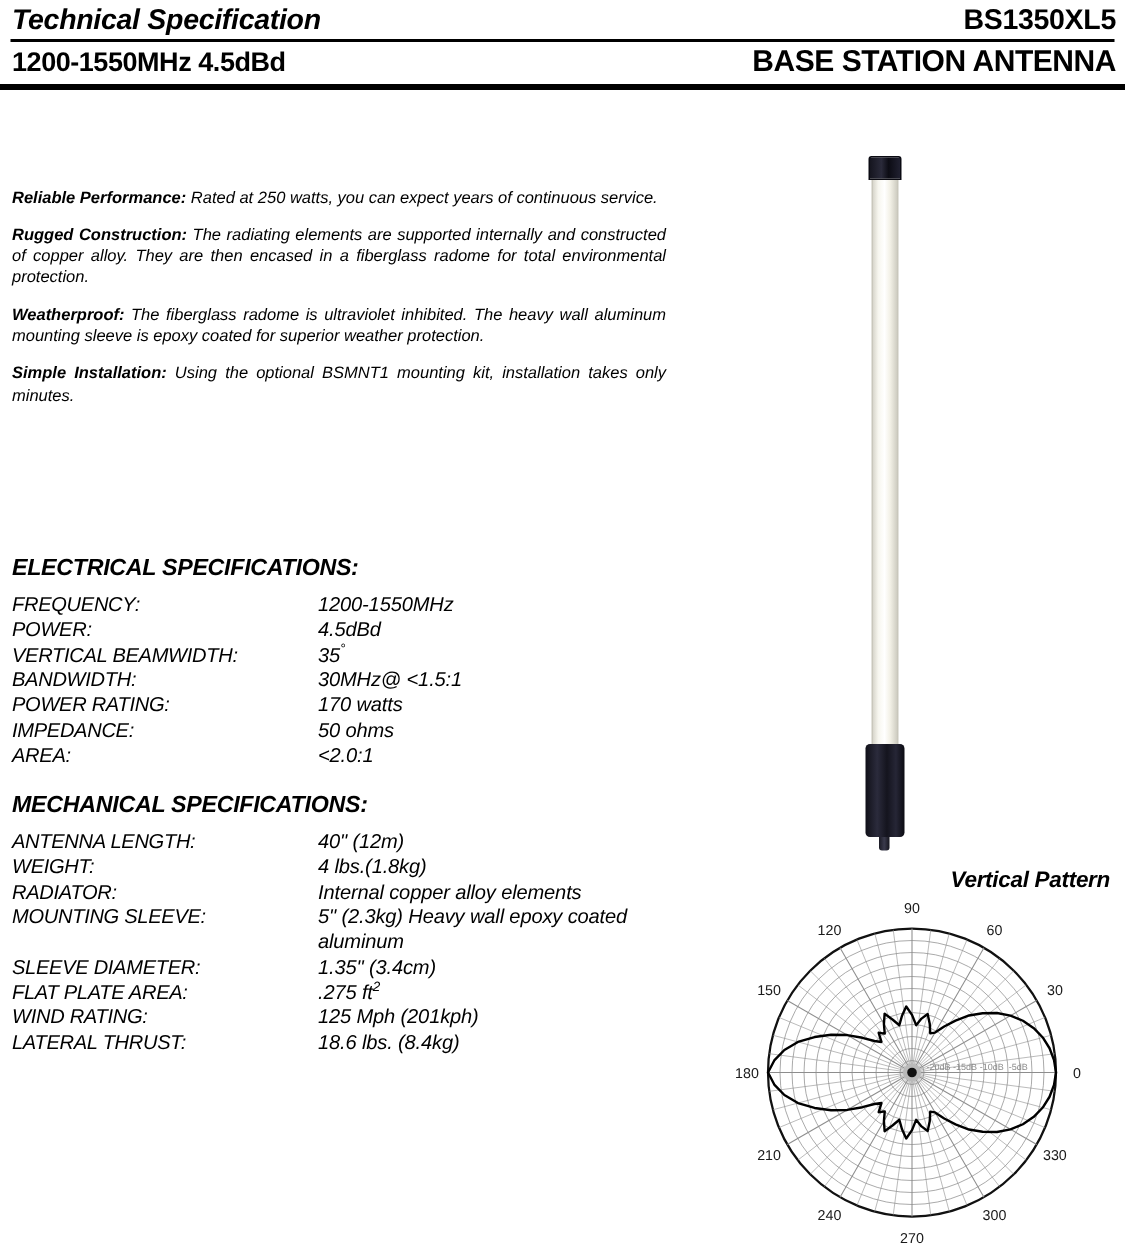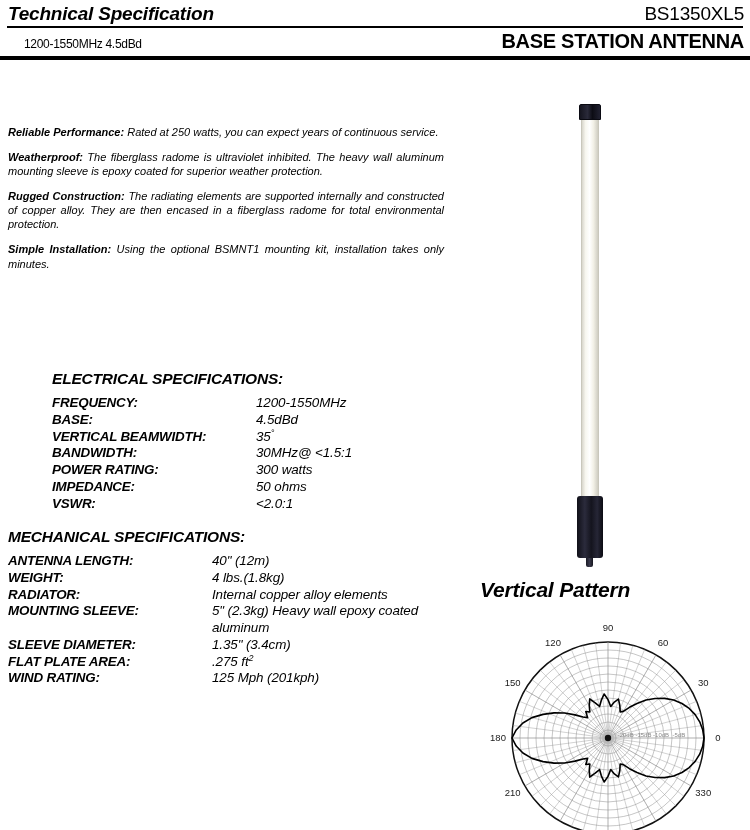--- a/index.html
+++ b/index.html
@@ -51,28 +51,27 @@
     background: #000;
   }
   .hdr-title-left {
     font-size: 19px;
     font-weight: bold;
     font-style: italic;
     letter-spacing: -0.2px;
   }
   .hdr-model {
     font-size: 19px;
-    font-weight: normal;
+    font-weight: bold;
     letter-spacing: -0.2px;
   }
   .hdr-freq {
-    font-size: 12px;
-    font-weight: normal;
+    font-size: 18px;
+    font-weight: bold;
     letter-spacing: -0.3px;
-    margin-left: 16px;
   }
   .hdr-type {
     font-size: 20px;
     font-weight: bold;
     letter-spacing: -0.3px;
   }
 
   
   .features {
     position: absolute;
@@ -88,42 +87,42 @@
     margin-bottom: 7px;
   }
   .feature:last-child { margin-bottom: 12px; }
   .feature .lead {
     font-weight: bold;
     font-style: italic;
   }
 
   
   .spec-section { position: absolute; left: 8px; }
-  #electrical-section { top: 370px; width: 430px; margin-left: 44px; }
+  #electrical-section { top: 370px; width: 430px; }
   #mechanical-section { top: 528px; width: 440px; }
 
   .spec-heading {
     font-size: 15.5px;
     font-weight: bold;
     font-style: italic;
     letter-spacing: -0.2px;
     margin-bottom: 7px;
   }
   .spec-table {
     border-collapse: collapse;
     width: 100%;
   }
   .spec-table td {
     padding: 0;
     vertical-align: top;
     font-size: 13.4px;
     line-height: 1.25;
   }
   .spec-label {
-    font-weight: bold;
+    font-weight: normal;
     font-style: italic;
     letter-spacing: -0.2px;
     width: 204px;
     white-space: nowrap;
   }
   .spec-value {
     font-style: italic;
     letter-spacing: -0.1px;
   }
   .spec-value sup {
@@ -172,26 +171,26 @@
   }
 
   
   .pattern-block {
     position: absolute;
     left: 480px;
     top: 578px;
     width: 270px;
   }
   .pattern-title {
-    text-align: left;
-    font-size: 21px;
+    text-align: right;
+    font-size: 15px;
     font-weight: bold;
     font-style: italic;
     letter-spacing: -0.2px;
-    margin-bottom: 18px;
+    margin-bottom: 2px;
     padding-right: 10px;
   }
   .polar-wrap {
     position: relative;
     width: 270px;
     height: 232px;
   }
   .polar-wrap svg {
     display: block;
   }
@@ -220,60 +219,60 @@
     <span class="hdr-type">BASE STATION ANTENNA</span>
   </div>
   <div class="header-rule-thick"></div>
 </div>
 
 <div class="features">
   <p class="feature">
     <span class="lead">Reliable Performance:</span><span> Rated at 250 watts, you can expect years of continuous service.</span>
   </p>
   <p class="feature">
-    <span class="lead">Weatherproof:</span><span> The fiberglass radome is ultraviolet inhibited. The heavy wall aluminum mounting sleeve is epoxy coated for superior weather protection.</span>
+    <span class="lead">Rugged Construction:</span><span> The radiating elements are supported internally and constructed of copper alloy. They are then encased in a fiberglass radome for total environmental protection.</span>
   </p>
   <p class="feature">
-    <span class="lead">Rugged Construction:</span><span> The radiating elements are supported internally and constructed of copper alloy. They are then encased in a fiberglass radome for total environmental protection.</span>
+    <span class="lead">Weatherproof:</span><span> The fiberglass radome is ultraviolet inhibited. The heavy wall aluminum mounting sleeve is epoxy coated for superior weather protection.</span>
   </p>
   <p class="feature">
     <span class="lead">Simple Installation:</span><span> Using the optional BSMNT1 mounting kit, installation takes only minutes.</span>
   </p>
 </div>
 
 <div class="spec-section" id="electrical-section">
   <div class="spec-heading">ELECTRICAL SPECIFICATIONS:</div>
   <table class="spec-table">
     <tbody id="electrical-rows">
         <tr>
           <td class="spec-label">FREQUENCY:</td>
           <td class="spec-value">1200-1550MHz</td>
         </tr>
         <tr>
-          <td class="spec-label">BASE:</td>
+          <td class="spec-label">POWER:</td>
           <td class="spec-value">4.5dBd</td>
         </tr>
         <tr>
           <td class="spec-label">VERTICAL BEAMWIDTH:</td>
           <td class="spec-value">35<sup>°</sup></td>
         </tr>
         <tr>
           <td class="spec-label">BANDWIDTH:</td>
           <td class="spec-value">30MHz@ &lt;1.5:1</td>
         </tr>
         <tr>
           <td class="spec-label">POWER RATING:</td>
-          <td class="spec-value">300 watts</td>
+          <td class="spec-value">170 watts</td>
         </tr>
         <tr>
           <td class="spec-label">IMPEDANCE:</td>
           <td class="spec-value">50 ohms</td>
         </tr>
         <tr>
-          <td class="spec-label">VSWR:</td>
+          <td class="spec-label">AREA:</td>
           <td class="spec-value">&lt;2.0:1</td>
         </tr>
       </tbody>
   </table>
 </div>
 
 <div class="spec-section" id="mechanical-section">
   <div class="spec-heading">MECHANICAL SPECIFICATIONS:</div>
   <table class="spec-table">
     <tbody id="mechanical-rows">
@@ -297,20 +296,24 @@
           <td class="spec-label">SLEEVE DIAMETER:</td>
           <td class="spec-value">1.35" (3.4cm)</td>
         </tr>
         <tr>
           <td class="spec-label">FLAT PLATE AREA:</td>
           <td class="spec-value">.275 ft<sup>2</sup></td>
         </tr>
         <tr>
           <td class="spec-label">WIND RATING:</td>
           <td class="spec-value">125 Mph (201kph)</td>
+        </tr>
+        <tr>
+          <td class="spec-label">LATERAL THRUST:</td>
+          <td class="spec-value">18.6 lbs. (8.4kg)</td>
         </tr>
       </tbody>
   </table>
 </div>
 
 <div class="antenna">
   <div class="ant-cap"></div>
   <div class="ant-radome"></div>
   <div class="ant-sleeve"></div>
   <div class="ant-stub"></div>

